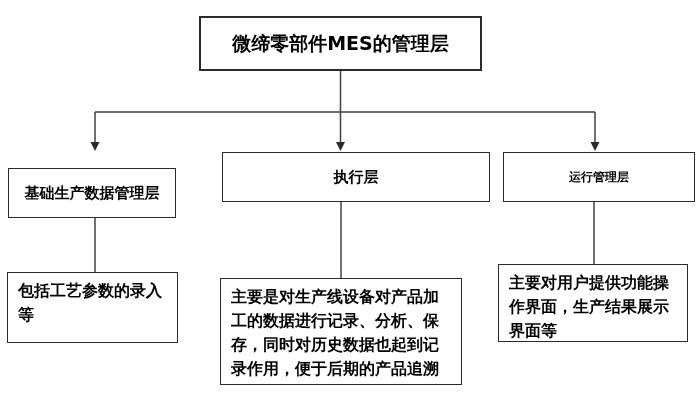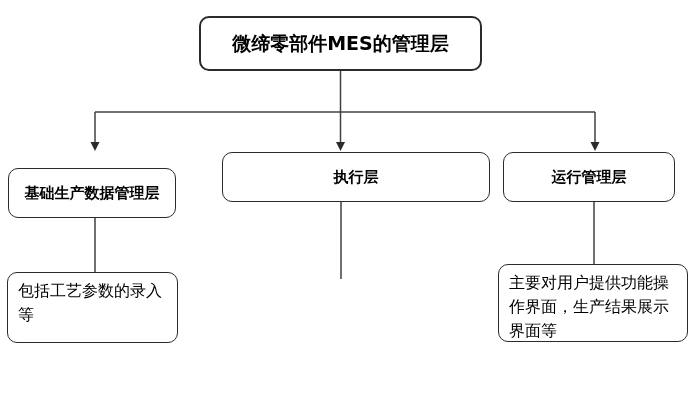--- a/index.html
+++ b/index.html
@@ -21,46 +21,46 @@
     top: 0;
     width: 700px;
     height: 400px;
     pointer-events: none;
   }
   .node {
     position: absolute;
     box-sizing: border-box;
     background: #ffffff;
     border: 1.5px solid #2b2b2b;
-    border-radius: 10px;
+    border-radius: 0;
     color: #000000;
   }
   .node.center-label {
     display: flex;
     align-items: center;
     justify-content: center;
     text-align: center;
     font-weight: bold;
   }
   .node.body-text {
     padding: 6px 10px;
     font-size: 16px;
     line-height: 24px;
-    font-weight: normal;
+    font-weight: bold;
     text-align: left;
     word-break: break-all;
   }
   #root-box {
     left: 199px; top: 16px; width: 283px; height: 55px;
     border-width: 2px;
     font-size: 19px;
   }
   #mid-left  { left: 8px;   top: 152px; width: 168px; height: 50px; font-size: 15px; margin-top: 16px; }
   #mid-center{ left: 222px; top: 152px; width: 268px; height: 50px; font-size: 15px; }
-  #mid-right { left: 503px; top: 152px; width: 172px; height: 50px; font-size: 15px; }
+  #mid-right { left: 503px; top: 152px; width: 192px; height: 50px; font-size: 12px; }
   #bot-left  { left: 7px;   top: 272px; width: 171px; height: 71px; }
   #bot-center{ left: 220px; top: 278px; width: 242px; height: 107px; }
   #bot-right { left: 498px; top: 264px; width: 190px; height: 78px; }
 </style>
 </head>
 <body>
 
 <div id="canvas">
 
   <svg id="connectors" viewBox="0 0 700 400" xmlns="http://www.w3.org/2000/svg">
@@ -95,18 +95,21 @@
   </div>
 
   <div id="mid-right" class="node center-label">
     <span>运行管理层</span>
   </div>
 
   <div id="bot-left" class="node body-text">
     <span>包括工艺参数的录入等</span>
   </div>
 
+  <div id="bot-center" class="node body-text">
+    <span>主要是对生产线设备对产品加工的数据进行记录、分析、保存，同时对历史数据也起到记录作用，便于后期的产品追溯</span>
+  </div>
 
   <div id="bot-right" class="node body-text">
     <span>主要对用户提供功能操作界面，生产结果展示界面等</span>
   </div>
 
 </div>
 
 </body></html>

